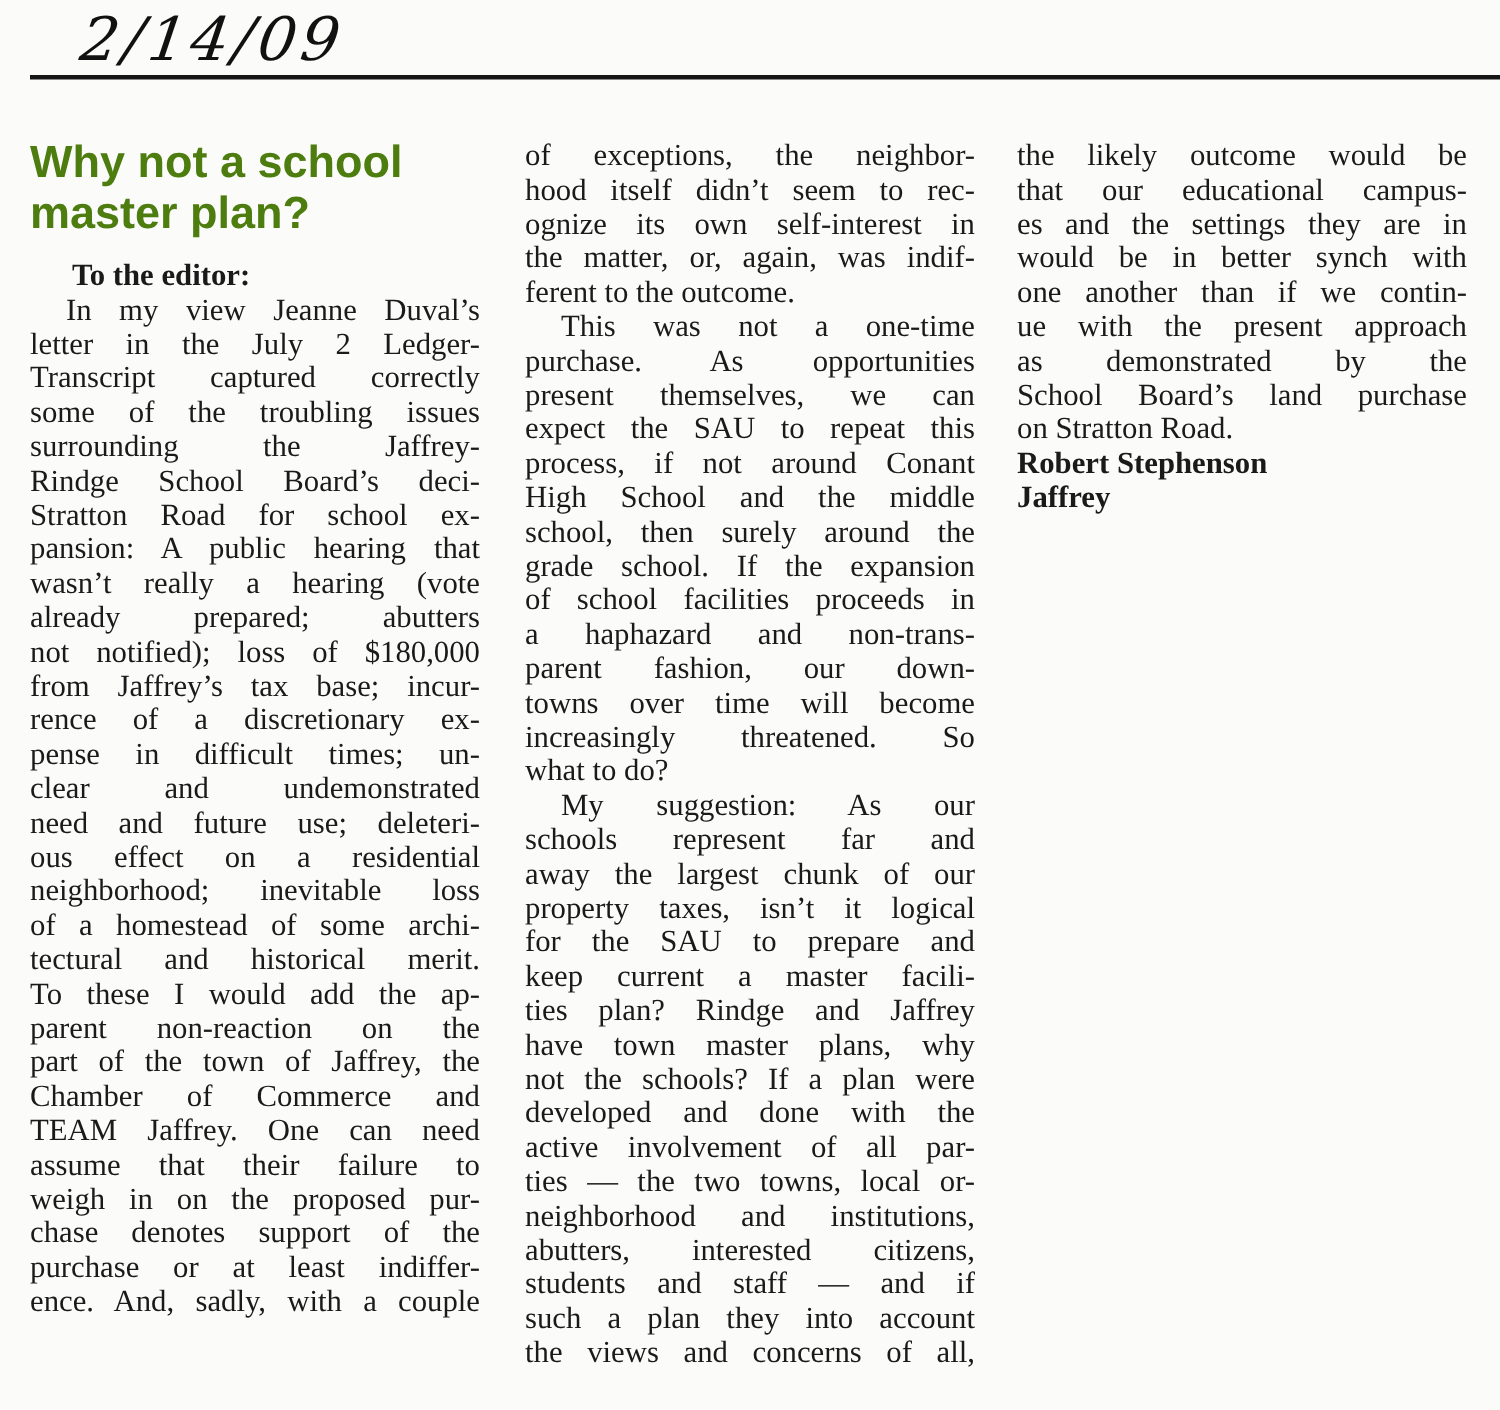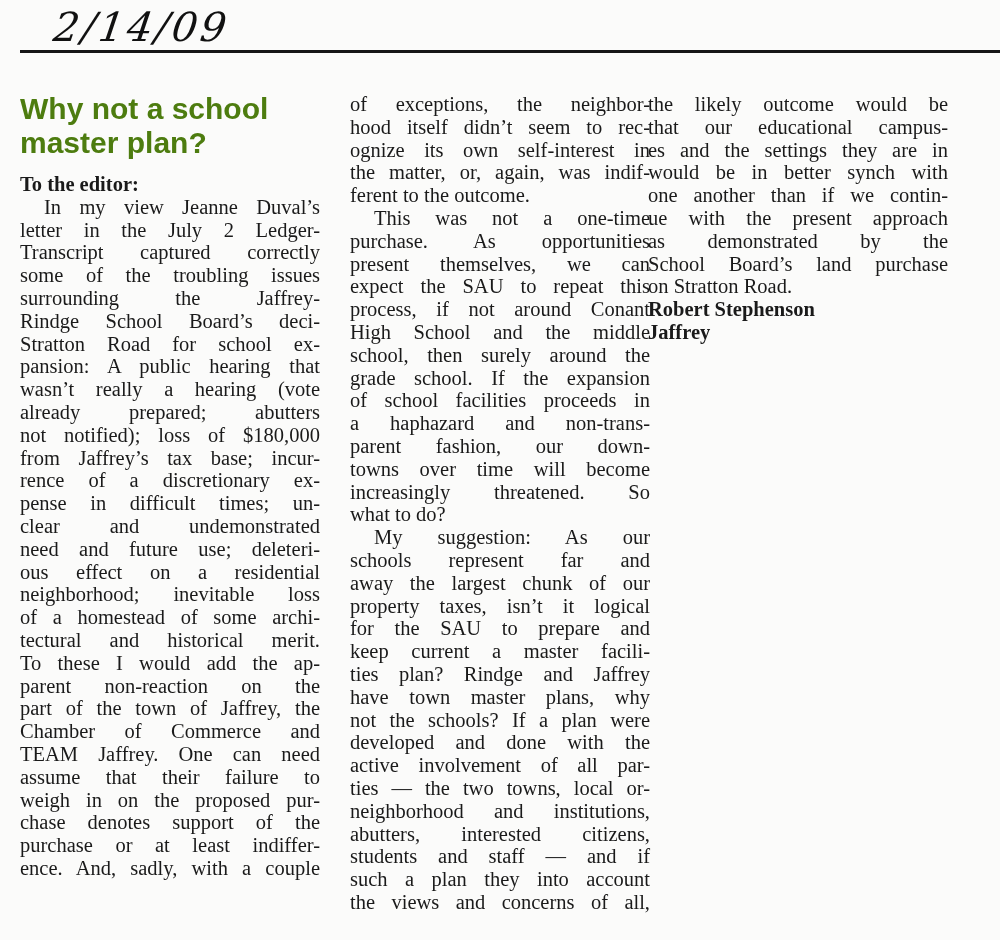--- a/index.html
+++ b/index.html
@@ -36,21 +36,21 @@
     .column {
       position: absolute;
       top: 93px;
       width: 300px;
       font-family: "Liberation Serif", serif;
       font-size: 20.5px;
       line-height: 22.8px;
     }
     .col1 { left: 20px; top: 92px; }
     .col2 { left: 350px; }
-    .col3 { left: 648px; }
+    .col3 { left: 678px; }
     .line {
       display: block;
       white-space: nowrap;
       text-align: justify;
       text-align-last: justify;
       height: 22.8px;
     }
     .line.last {
       text-align-last: left;
     }
@@ -63,20 +63,21 @@
       font-size: 30px;
       line-height: 34px;
       color: #4d7c0f;
       margin: 0 0 13px 0;
     }
     .salutation {
       font-weight: bold;
       display: block;
       height: 22.8px;
       margin-top: 0;
+      margin-left: 28px;
     }
     .signature {
       display: block;
       text-align: left;
       font-weight: bold;
       height: 22.8px;
     }
   </style>
 </head>
 <body>

